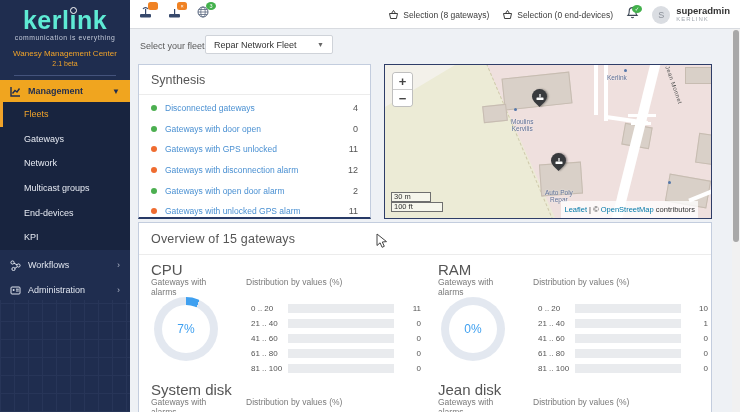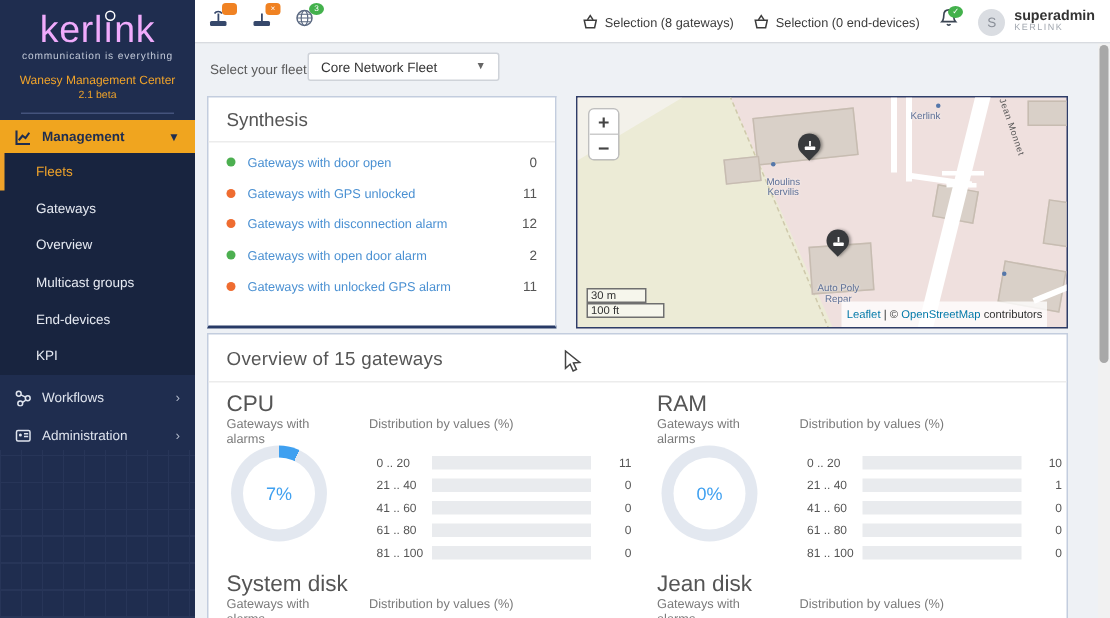--- a/index.html
+++ b/index.html
@@ -6,21 +6,21 @@
   body{width:740px;height:412px;overflow:hidden;position:relative;
        font-family:"Liberation Sans",sans-serif;background:#eef1f5;color:#444}
 
   
   .sidebar{position:absolute;left:0;top:0;width:130px;height:412px;background:#1f2d4f;z-index:5}
   .circuit{position:absolute;left:0;top:300px;width:130px;height:112px;opacity:.07;
     background:
       repeating-linear-gradient(90deg,#8fa3d0 0 1px,transparent 1px 14px),
       repeating-linear-gradient(0deg,#8fa3d0 0 1px,transparent 1px 18px)}
   .logo-wrap{position:relative;text-align:center;padding-top:7px}
-  .logo{font-size:25px;font-weight:normal;color:#f0abfc;letter-spacing:.5px;line-height:26px}
+  .logo{font-size:25px;font-weight:bold;color:#5eead4;letter-spacing:.5px;line-height:26px}
   .logo .idot{position:relative}
   .logo .idot::after{content:"";position:absolute;left:1px;top:1px;width:5px;height:5px;
     border:1.6px solid #fff;border-radius:50%}
   .tagline{font-size:6.8px;color:#c2c9d8;letter-spacing:.55px;margin-top:1px}
   .product{font-size:8px;font-weight:normal;color:#f0a32a;margin-top:8px}
   .version{font-size:7px;color:#f0a32a;margin-top:2px}
   .side-divider{border-top:1px solid #44537c;margin:8px 14px 0 14px}
   .mgmt{position:absolute;left:0;top:80px;width:130px;height:22px;background:#f0a51f;
     display:flex;align-items:center;padding:0 10px;box-sizing:border-box;cursor:pointer}
   .mgmt .lbl{font-size:9px;font-weight:bold;color:#1f2d4f;margin-left:7px}
@@ -149,21 +149,21 @@
       <path d="M1 1 V10 H10" stroke="#1f2d4f" stroke-width="1.4" fill="none"></path>
       <path d="M2.5 7.5 L5 4.5 L7 6 L9.5 2.5" stroke="#1f2d4f" stroke-width="1.4" fill="none"></path>
     </svg>
     <span class="lbl">Management</span>
     <span class="chev">▼</span>
   </div>
 
   <div class="submenu">
     <div class="subitem active">Fleets</div>
     <div class="subitem">Gateways</div>
-    <div class="subitem">Overview</div>
+    <div class="subitem">Network</div>
     <div class="subitem">Multicast groups</div>
     <div class="subitem">End-devices</div>
     <div class="subitem">KPI</div>
   </div>
 
   <div class="navrow" style="top:253px">
     <svg width="11" height="11" viewBox="0 0 11 11">
       <circle cx="2.5" cy="2.5" r="1.6" fill="none" stroke="#dfe4ee"></circle>
       <circle cx="8.5" cy="5.5" r="1.6" fill="none" stroke="#dfe4ee"></circle>
       <circle cx="3.5" cy="9" r="1.6" fill="none" stroke="#dfe4ee"></circle>
@@ -238,28 +238,33 @@
       <span>
         <div class="uname">superadmin</div>
         <div class="uorg">KERLINK</div>
       </span>
     </div>
   </div>
 </div>
 
 <div class="fleet-label">Select your fleet:</div>
 <div class="fleet-select">
-  <span>Core Network Fleet</span>
+  <span>Repar Network Fleet</span>
   <span class="caret">▼</span>
 </div>
 
 <div class="card" style="left:138px;top:64px;width:233px;height:155px">
   <div class="card-title">Synthesis</div>
   <div class="card-hr"></div>
   <div class="syn-rows">
+    <div class="syn-row">
+      <span class="dot" data-status="ok"></span>
+      <span class="syn-label">Disconnected gateways</span>
+      <span class="syn-val">4</span>
+    </div>
     <div class="syn-row">
       <span class="dot" data-status="ok"></span>
       <span class="syn-label">Gateways with door open</span>
       <span class="syn-val">0</span>
     </div>
     <div class="syn-row">
       <span class="dot" data-status="alarm"></span>
       <span class="syn-label">Gateways with GPS unlocked</span>
       <span class="syn-val">11</span>
     </div>

